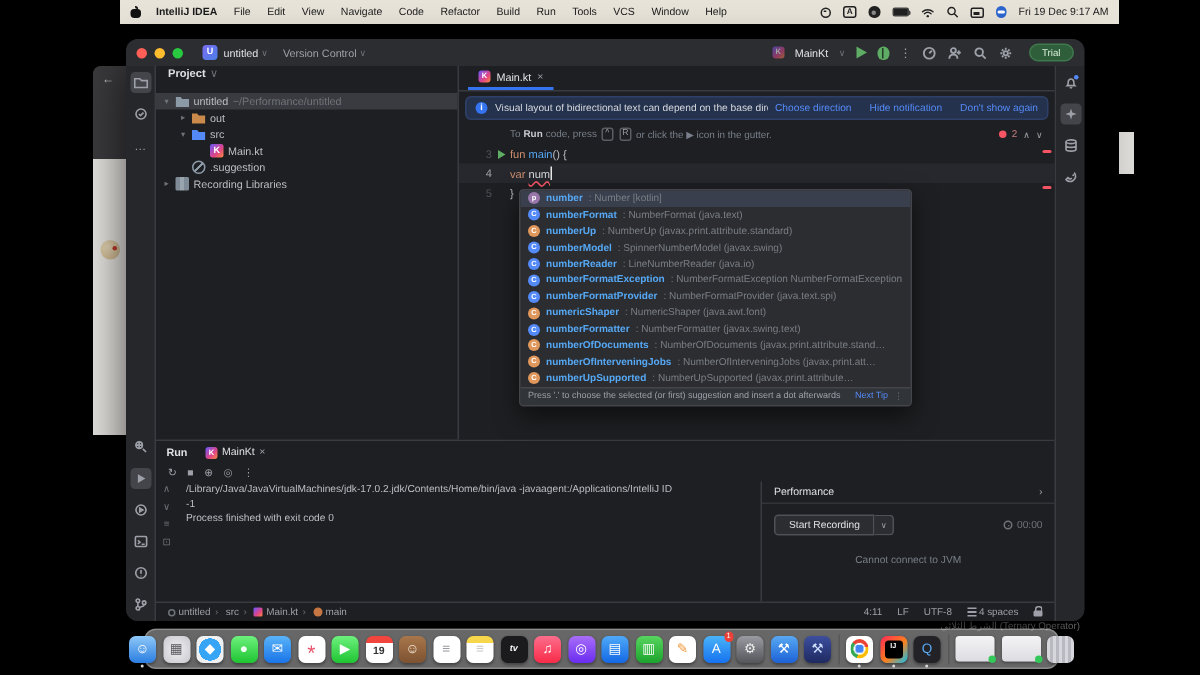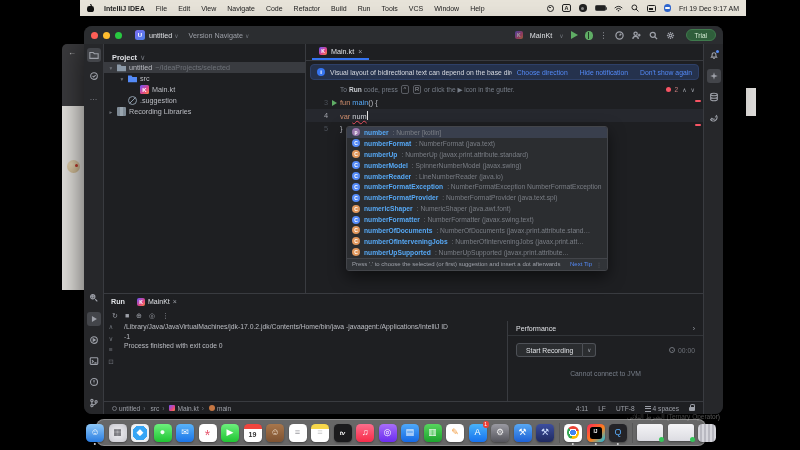--- a/index.html
+++ b/index.html
@@ -70,21 +70,21 @@
   .strip.right{border-left:1px solid var(--border);}
   .strip.left{border-right:1px solid var(--border);}
   .sicon{width:14px;height:14px;border-radius:3px;display:flex;align-items:center;justify-content:center;}
   .sicon svg{width:10px;height:10px;stroke:#9da0a8;fill:none;stroke-width:1.3;}
   .sicon.active{background:#43454a;}
   .sicon .ndot{position:absolute;margin:-8px 0 0 8px;width:3px;height:3px;border-radius:50%;background:#548af7;}
   .strip .spacer{flex:1;}
 
   
   #project{width:202px;border-right:1px solid var(--border);display:flex;flex-direction:column;flex:0 0 auto;background:var(--bg);}
-  #project .phead{height:18px;display:flex;align-items:flex-end;padding:0 8px;color:#dfe1e5;font-weight:bold;font-size:7.4px;gap:3px;flex:0 0 auto;}
+  #project .phead{height:18px;display:flex;align-items:flex-start;padding:0 8px;color:#dfe1e5;font-weight:bold;font-size:7.4px;gap:3px;flex:0 0 auto;}
   #project .phead .chev{color:var(--dimmer);font-weight:normal;}
   .trow{height:11px;display:flex;align-items:center;gap:3px;white-space:nowrap;font-size:7.2px;color:var(--text);}
   .trow.sel{background:#393b40;}
   .trow.d0{padding-left:4px}.trow.d1{padding-left:15px}.trow.d2{padding-left:27px}
   .trow .chev{width:6px;color:var(--dimmer);font-size:5.5px;text-align:center;flex:0 0 auto;}
   .trow .th{color:#6f737a;}
   .ti{width:9px;height:9px;flex:0 0 auto;position:relative;}
   .ti.folder,.ti.folder-ex,.ti.folder-src{clip-path:polygon(0 18%,38% 18%,50% 34%,100% 34%,100% 92%,0 92%);background:#8c9aa8;}
   .ti.folder-ex{background:#c98a4b;}
   .ti.folder-src{background:#548af7;}
@@ -242,21 +242,21 @@
 
 <div id="ide" class="abs">
 
   <div id="titlebar">
     <span class="tl r"></span>
     <span class="tl y"></span>
     <span class="tl g"></span>
     <span class="proj-badge">U</span>
     <span class="tb-label">untitled</span>
     <span class="tb-chev">∨</span>
-    <span class="tb-label" style="color:#9da0a8;">Version Navigate</span>
+    <span class="tb-label" style="color:#9da0a8;">Version Control</span>
     <span class="tb-chev">∨</span>
     <div class="tb-right">
       <span class="kmini dim">K</span>
       <span class="tb-label" style="margin:0;">MainKt</span>
       <span class="tb-chev" style="margin:0;">∨</span>
       <span class="play-tri"></span>
       <span class="bug"></span>
       <span class="vdots">⋮</span>
       <span class="tbicon">
           <svg viewBox="0 0 10 10">
@@ -348,21 +348,27 @@
           <div class="phead">
             <span>Project</span>
             <span class="chev">∨</span>
           </div>
           <div>
 
           <div class="trow d0 sel">
                 <span class="chev">▾</span>
                 <span class="ti folder"></span>
                 <span class="tl2">untitled</span>
-                <span class="th"> ~/IdeaProjects/selected</span>
+                <span class="th"> ~/Performance/untitled</span>
+              </div>
+              <div class="trow d1">
+                <span class="chev">▸</span>
+                <span class="ti folder-ex"></span>
+                <span class="tl2">out</span>
+                <span class="th"></span>
               </div>
               <div class="trow d1">
                 <span class="chev">▾</span>
                 <span class="ti folder-src"></span>
                 <span class="tl2">src</span>
                 <span class="th"></span>
               </div>
               <div class="trow d2">
                 <span class="chev"></span>
                 <span class="ti kotlin"></span>

